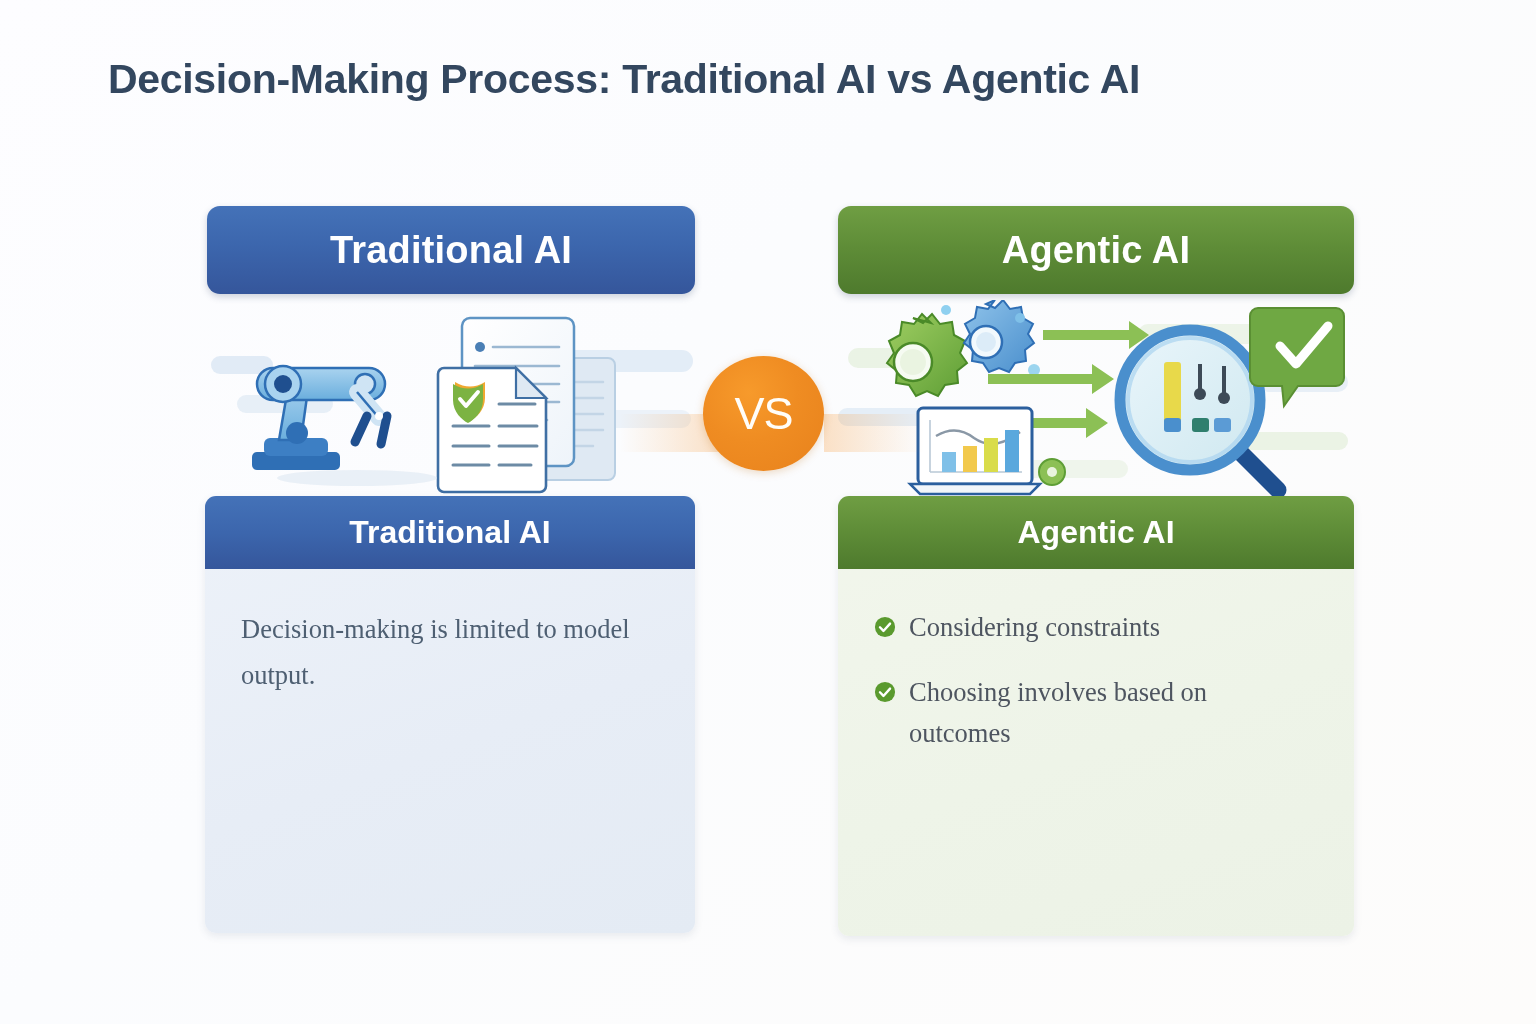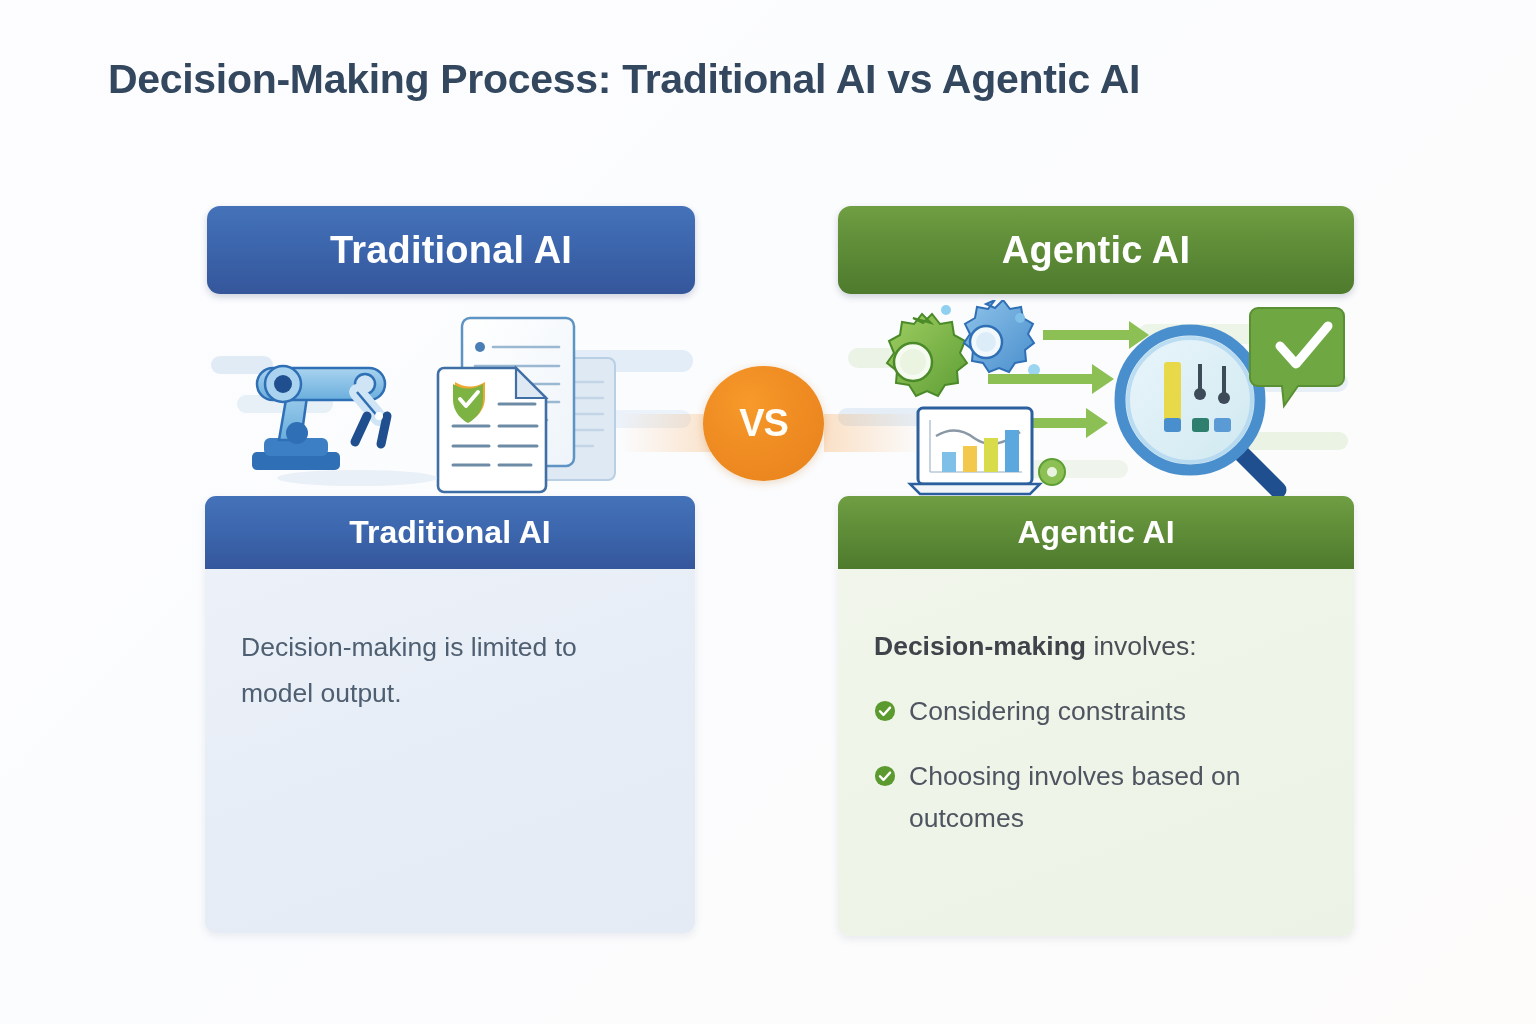--- a/index.html
+++ b/index.html
@@ -64,31 +64,31 @@
     height: 196px;
     overflow: hidden;
   }
   #illus-traditional { left: 207px; width: 488px; }
   #illus-agentic    { left: 838px; width: 516px; }
 
   
   #vs-badge {
     position: absolute;
     left: 703px;
-    top: 366px;
+    top: 356px;
     width: 121px;
     height: 115px;
     border-radius: 50%;
     background: radial-gradient(circle at 38% 32%, #f79a2b 0%, #ef8c22 45%, #e8821c 100%);
     display: flex;
     align-items: center;
     justify-content: center;
     color: #fffdf8;
-    font-size: 38px;
-    font-weight: bold;
+    font-size: 45px;
+    font-weight: normal;
     letter-spacing: -1px;
     z-index: 6;
     box-shadow: 0 2px 8px rgba(190,110,20,0.25);
   }
   .vs-flank {
     position: absolute;
     top: 414px;
     height: 38px;
     width: 100px;
     z-index: 3;
@@ -132,21 +132,21 @@
     font-size: 32px;
     font-weight: bold;
   }
   #header-traditional {
     background: linear-gradient(180deg, #4472b8 0%, #3c66ad 50%, #35569b 100%);
   }
   #header-agentic {
     background: linear-gradient(180deg, #6f9e43 0%, #5e8c37 50%, #4e7a2d 100%);
   }
 
-  .card-body { padding: 56px 36px 0 36px; }
+  .card-body { padding: 38px 36px 0 36px; font-family: Liberation Serif, serif; }
 
   .para {
     font-size: 26.5px;
     line-height: 1.72;
     color: #4e5f72;
     margin-bottom: 18px;
     max-width: 400px;
   }
 
   #agentic-lead {
@@ -352,23 +352,20 @@
   <div class="card-body">
     <p class="para">Decision-making is limited to model output.</p>
   </div>
 </div>
 
 <div class="card" id="card-agentic">
   <div class="card-header" id="header-agentic">
     <span>Agentic AI</span>
   </div>
   <div class="card-body">
-    <p id="agentic-lead">
-      <span class="lead-strong">Decision-making</span><span> involves:</span>
-    </p>
     <ul class="bullet-list">
       <li class="bullet-item">
         <svg class="check-icon" viewBox="0 0 24 24">
           <circle cx="12" cy="12" r="11" fill="#5a9a2e"></circle>
           <path d="M6.5 12.3 l3.8 4 l7.2 -8" fill="none" stroke="#ffffff" stroke-width="2.6" stroke-linecap="round" stroke-linejoin="round"></path>
         </svg>
         <span>Considering constraints</span>
       </li>
       <li class="bullet-item">
         <svg class="check-icon" viewBox="0 0 24 24">

